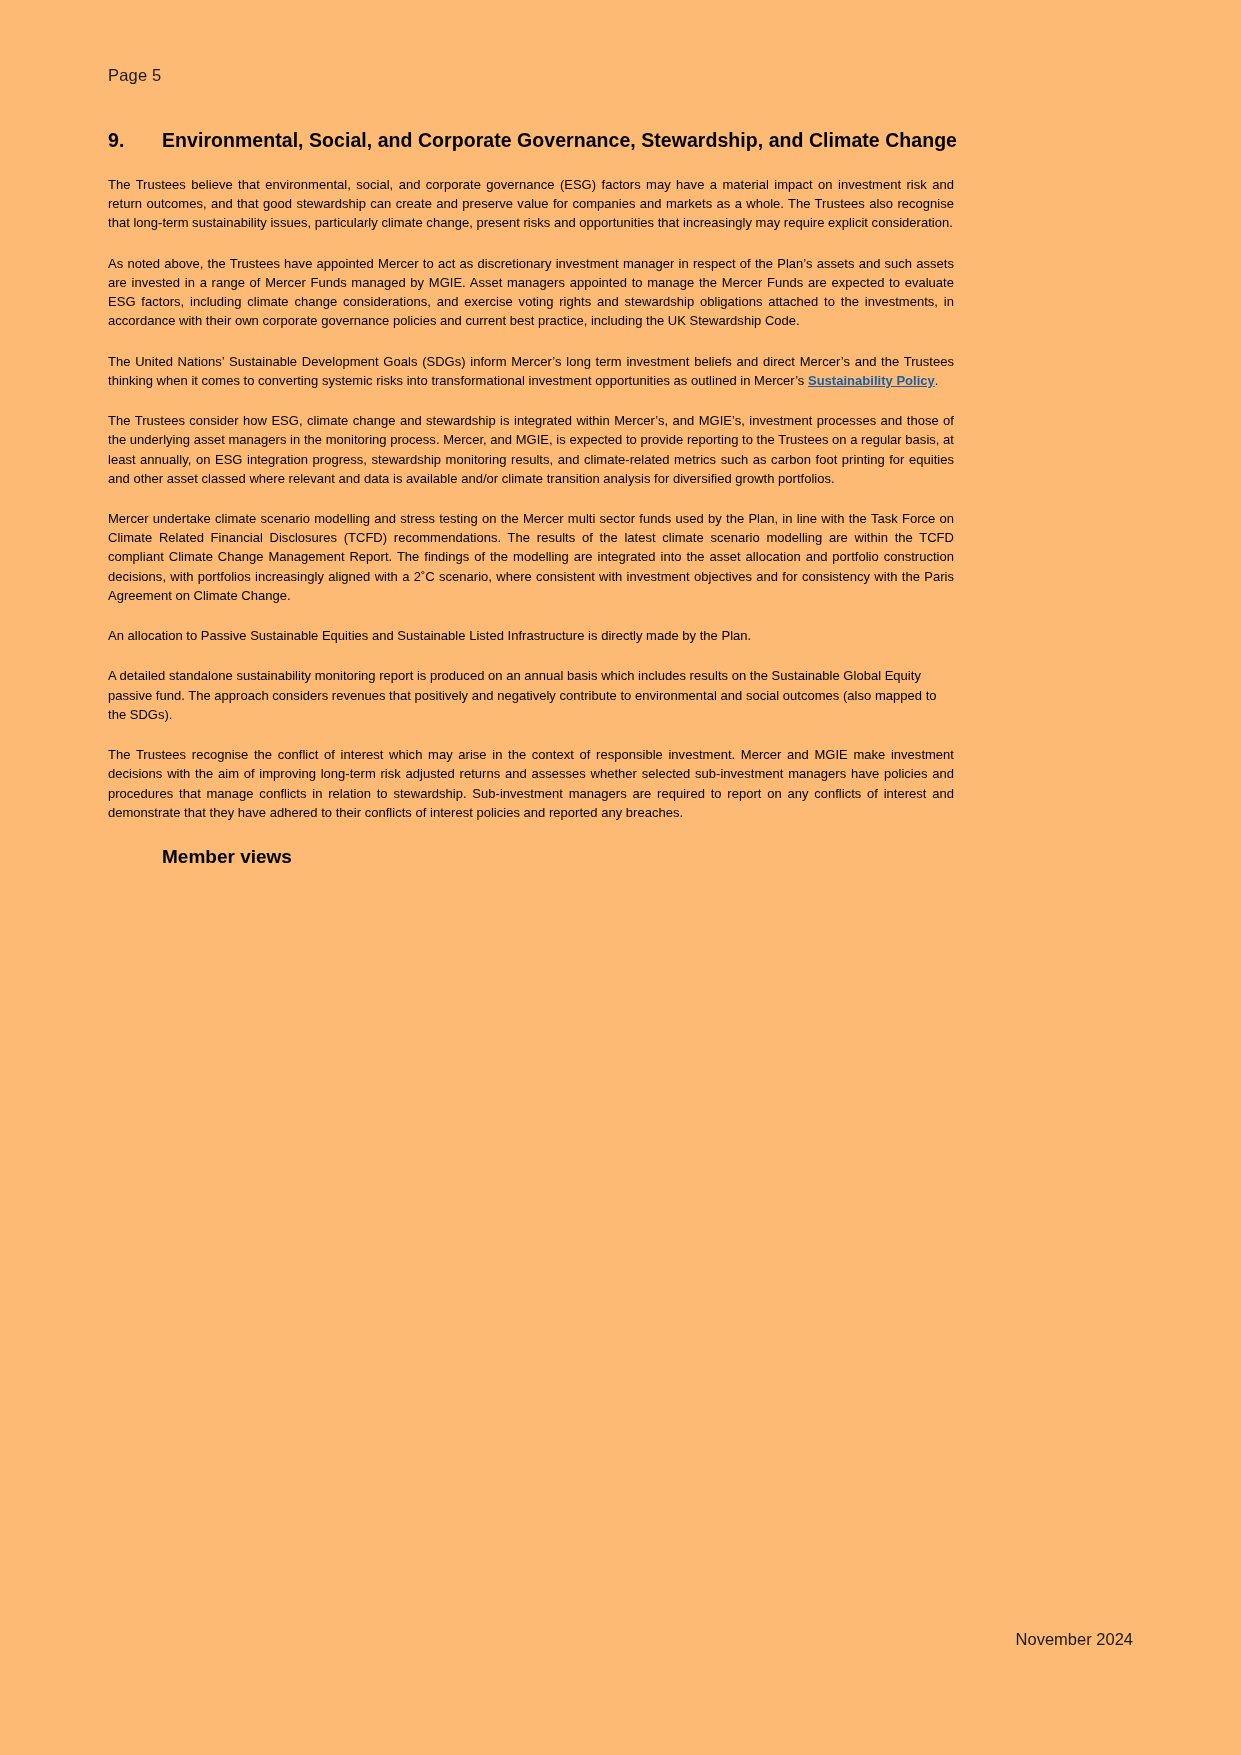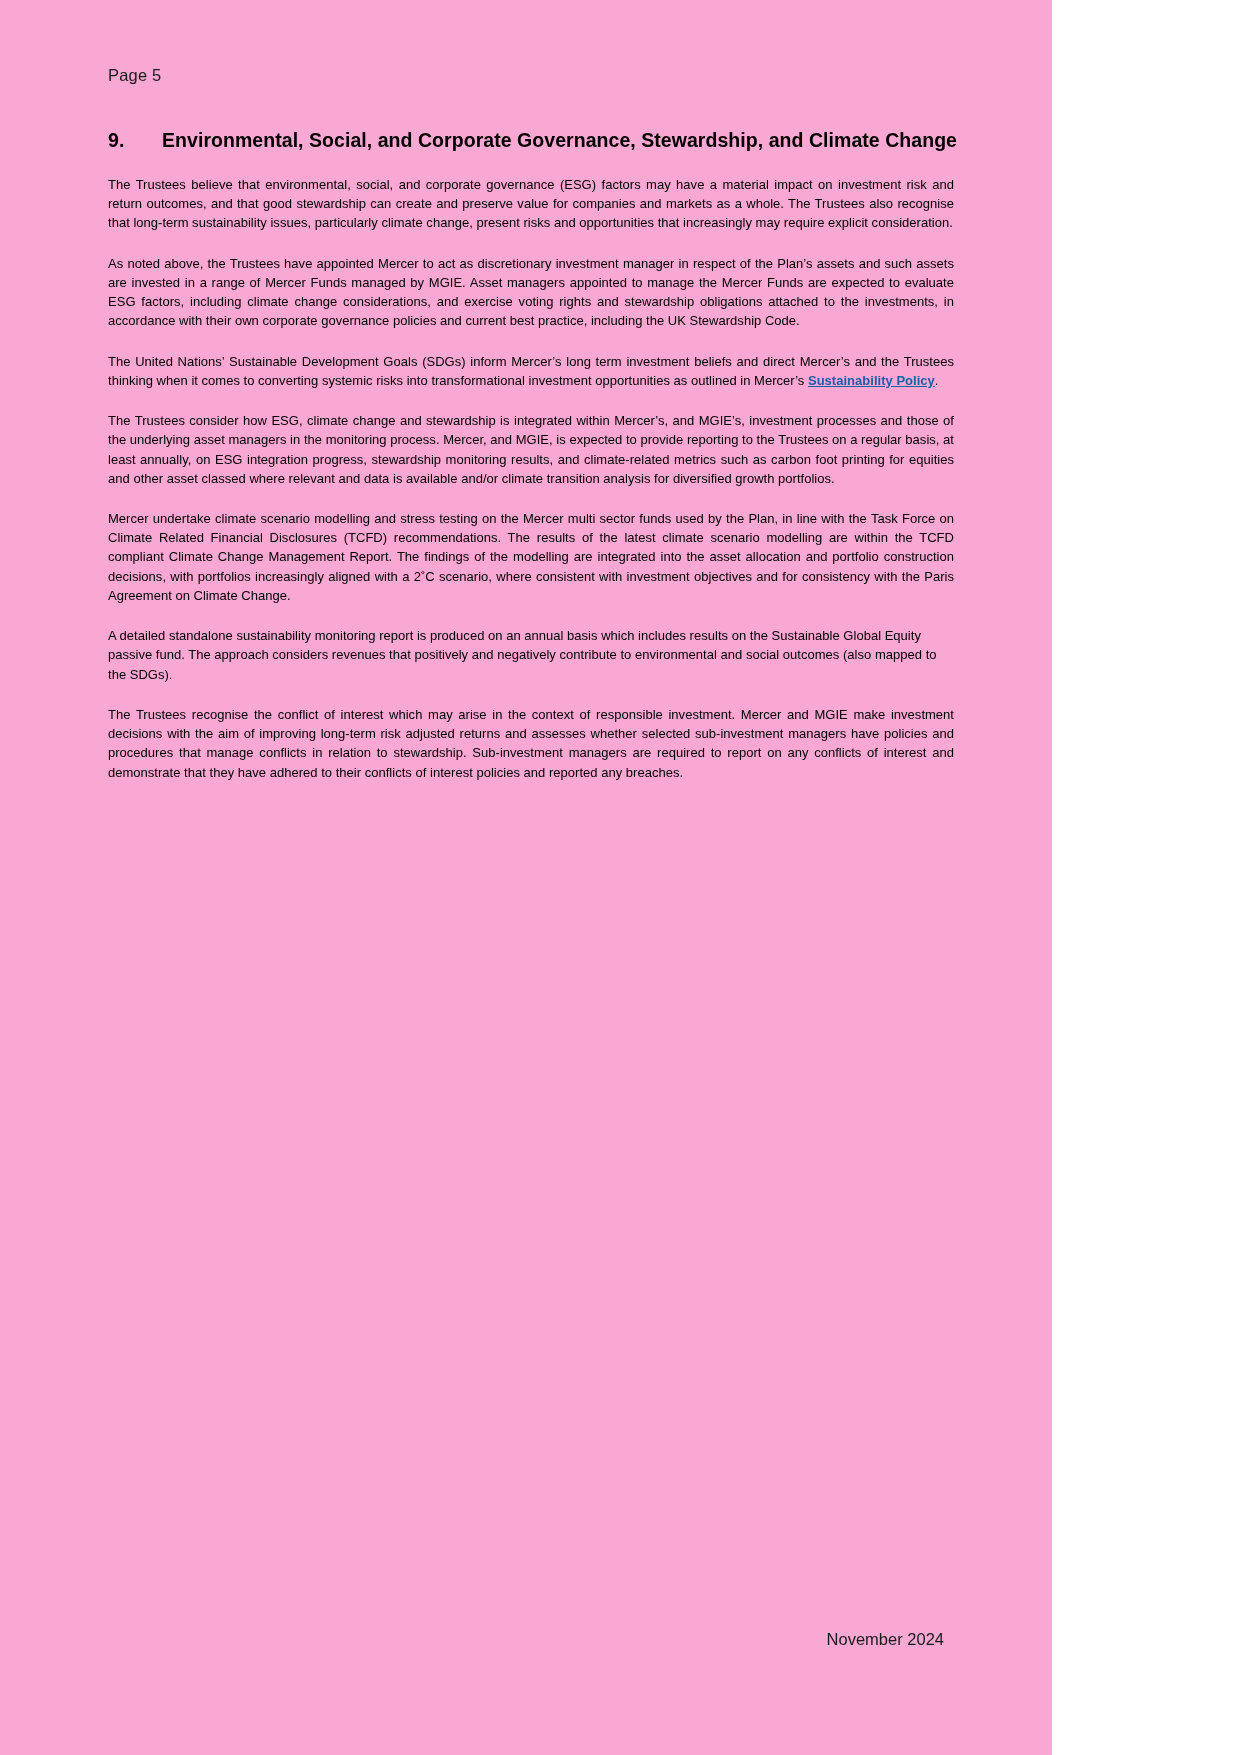--- a/index.html
+++ b/index.html
@@ -6,23 +6,23 @@
     margin: 0;
     padding: 0;
     background: #ffffff;
   }
   body {
     font-family: "Liberation Sans", sans-serif;
     color: #000000;
   }
   .page {
     position: relative;
-    width: 1052px;
+    width: 1241px;
     height: 1755px;
-    background: #f9a8d4;
+    background: #fdba74;
     box-sizing: border-box;
     overflow: hidden;
   }
   .page-header {
     position: absolute;
     top: 66px;
     left: 108px;
     font-size: 16.5px;
     color: #1a1a1a;
     letter-spacing: 0.2px;
@@ -99,24 +99,26 @@
     <p class="body-block">The Trustees believe that environmental, social, and corporate governance (ESG) factors may have a material impact on investment risk and return outcomes, and that good stewardship can create and preserve value for companies and markets as a whole. The Trustees also recognise that long-term sustainability issues, particularly climate change, present risks and opportunities that increasingly may require explicit consideration.</p>
 
     <p class="body-block">As noted above, the Trustees have appointed Mercer to act as discretionary investment manager in respect of the Plan’s  assets and such assets are invested in a range of Mercer Funds managed by MGIE. Asset managers appointed to manage the Mercer Funds are expected to evaluate ESG factors, including climate change considerations, and exercise voting rights and stewardship obligations attached to the investments, in accordance with their own corporate governance policies and current best practice, including the UK Stewardship Code.</p>
 
     <p class="body-block"><span>The United Nations’ Sustainable Development Goals (SDGs) inform Mercer’s long term investment beliefs and direct Mercer’s and the Trustees thinking when it comes to converting systemic risks into transformational investment opportunities as outlined in Mercer’s </span><a class="doclink" href="#">Sustainability Policy</a><span>.</span></p>
 
     <p class="body-block">The Trustees consider how ESG, climate change and stewardship is integrated within Mercer’s, and MGIE’s, investment processes and those of the underlying asset managers in the monitoring process. Mercer, and MGIE,  is expected to provide reporting to the Trustees on a regular basis, at least annually, on ESG integration progress, stewardship monitoring results, and climate-related metrics such as carbon foot printing for equities and other asset classed where relevant and data is available and/or climate transition analysis for diversified growth portfolios.</p>
 
     <p class="body-block">Mercer undertake climate scenario modelling and stress testing on the Mercer multi sector funds used by the Plan, in line with the Task Force on Climate Related Financial Disclosures (TCFD) recommendations. The results of the latest climate scenario modelling are within the TCFD compliant Climate Change Management Report. The findings of the modelling are integrated into the asset allocation and portfolio construction decisions, with portfolios increasingly aligned with a 2˚C scenario, where consistent with investment objectives and for consistency with the Paris Agreement on Climate Change.</p>
 
+    <p class="body-block nojust">An allocation to Passive Sustainable Equities and Sustainable Listed Infrastructure is directly made by the Plan.</p>
 
     <p class="body-block nojust">A detailed standalone sustainability monitoring report is produced on an annual basis which includes results on the Sustainable Global Equity passive fund. The approach considers revenues that positively and negatively contribute to environmental and social outcomes (also mapped to the SDGs).</p>
 
     <p class="body-block">The Trustees recognise the conflict of interest which may arise in the context of responsible investment.  Mercer and MGIE make investment decisions with the aim of improving long-term risk adjusted returns and assesses whether selected sub-investment managers have policies and procedures that manage conflicts in relation to stewardship. Sub-investment managers are required to report on any conflicts of interest and demonstrate that they have adhered to their conflicts of interest policies and reported any breaches.</p>
 
+    <div class="subheading">Member views</div>
 
 
   </div>
 
   <div class="footer">November 2024</div>
 
 </div>
 
 </body></html>

